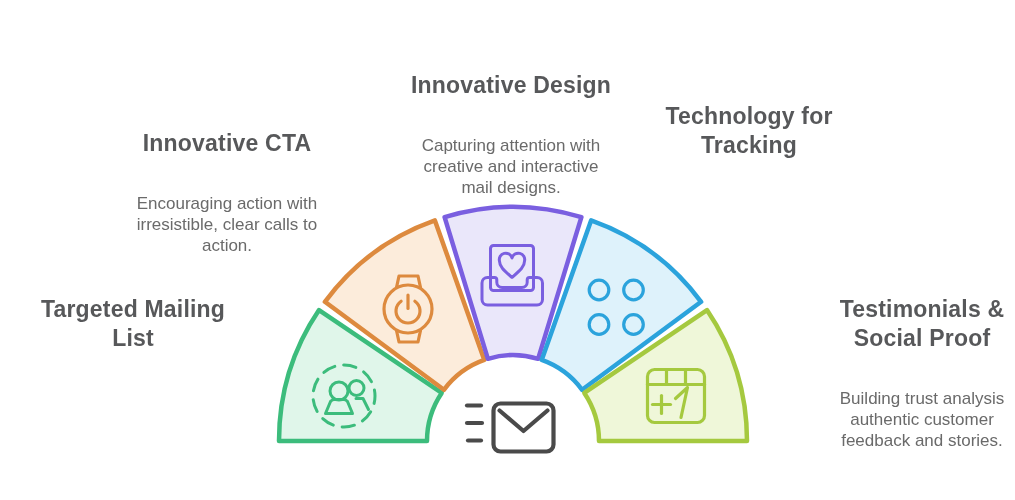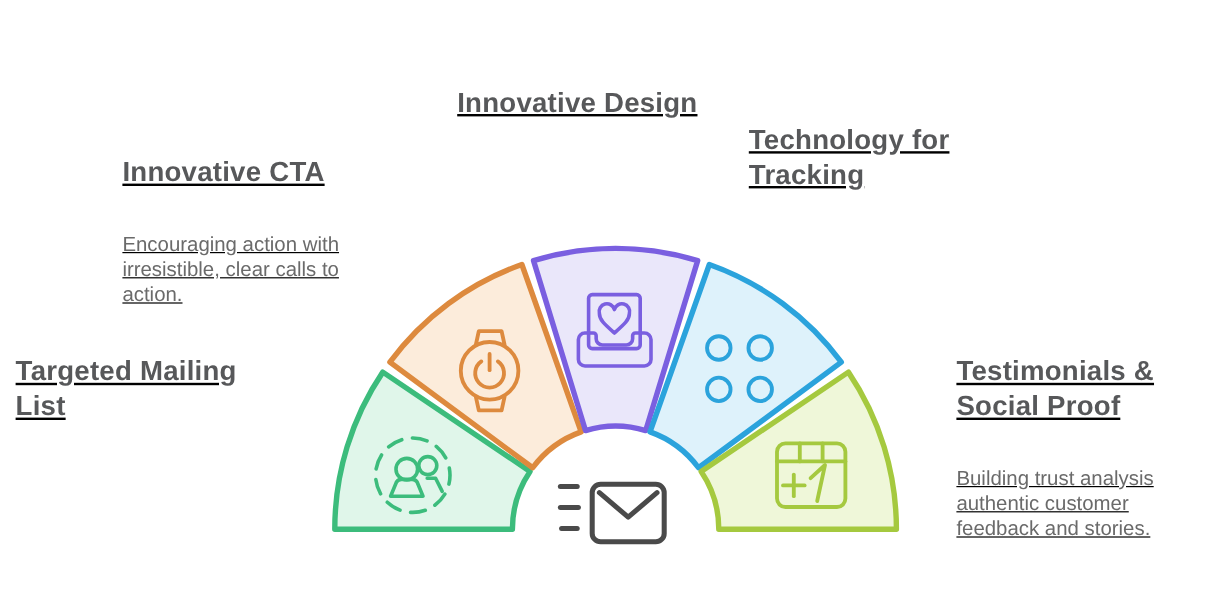--- a/index.html
+++ b/index.html
@@ -8,23 +8,22 @@
     background: #ffffff;
     font-family: "Liberation Sans", sans-serif;
     position: relative;
     overflow: hidden;
   }
   #stage { position: absolute; inset: 0; width: 1015px; height: 500px; }
   #fan-svg { position: absolute; left: 0; top: 0; }
   .label {
     position: absolute;
     transform: translateX(-50%);
-    text-align: left;
+    text-align: center;
     white-space: pre-line;
-    text-decoration: underline;
   }
   .label h2 {
     margin: 0;
     font-size: 23px;
     line-height: 29px;
     font-weight: 700;
     color: var(--heading, #57585a);
     letter-spacing: 0.2px;
   }
   .label p {
@@ -50,20 +49,23 @@
 List</h2>
   </div>
   <div class="label" id="label-1">
     <h2>Innovative CTA</h2>
     <p>Encouraging action with
 irresistible, clear calls to
 action.</p>
   </div>
   <div class="label" id="label-2">
     <h2>Innovative Design</h2>
+    <p>Capturing attention with
+creative and interactive
+mail designs.</p>
   </div>
   <div class="label" id="label-3">
     <h2>Technology for
 Tracking</h2>
   </div>
   <div class="label" id="label-4">
     <h2>Testimonials &amp;
 Social Proof</h2>
     <p>Building trust analysis
 authentic customer

